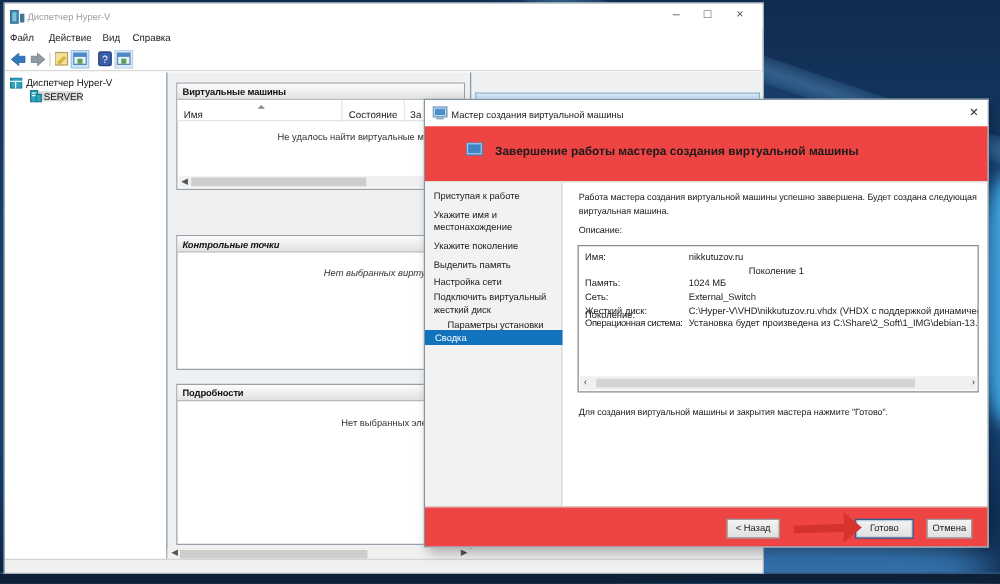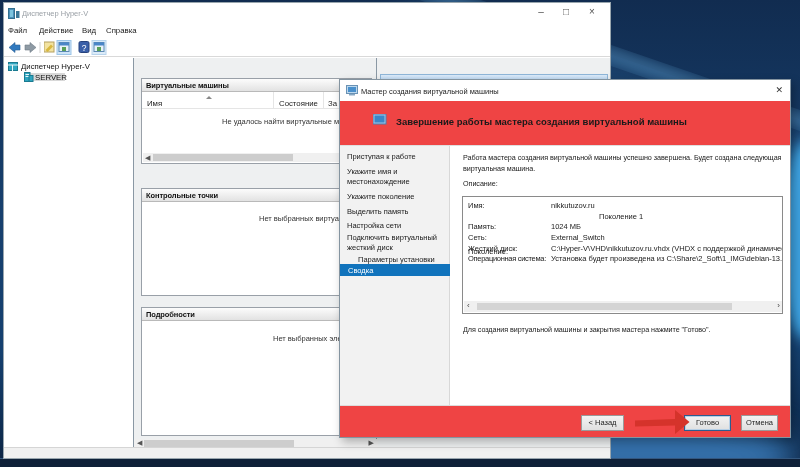--- a/index.html
+++ b/index.html
@@ -146,40 +146,40 @@
       <span class="titem" style="left:17px; top:4px;">Диспетчер Hyper-V</span>
       <svg style="position:absolute;left:20px;top:14px" width="10" height="10">
         <rect x="0.5" y="0.5" width="5.5" height="9" fill="#2fa6c0" stroke="#1a7a90" stroke-width="1"></rect>
         <line x1="1.5" y1="2.5" x2="5" y2="2.5" stroke="#e8f6fa" stroke-width="1"></line>
         <line x1="1.5" y1="4.5" x2="5" y2="4.5" stroke="#e8f6fa" stroke-width="1"></line>
         <rect x="5" y="3.5" width="4" height="6" fill="#2fa6c0" stroke="#1a7a90" stroke-width="1"></rect>
       </svg>
       <span class="titem" style="left:31px; top:15px;">SERVER</span>
     </div>
 
-    <div class="panelbox" style="left:137px; top:8px; width:231px; height:86px;margin-top:12px;">
+    <div class="panelbox" style="left:137px; top:8px; width:231px; height:86px;">
       <div class="phead">
           <span>Виртуальные машины</span>
         </div>
       <div style="position:absolute;left:0;top:13px;width:100%;height:17px;background:#fff;border-bottom:1px solid #e5e5e5;">
         <span style="position:absolute;left:5px;top:7px;font-size:7.8px;color:#222;">Имя</span>
         <span style="position:absolute;left:137px;top:7px;font-size:7.8px;color:#222;">Состояние</span>
         <span style="position:absolute;left:186px;top:7px;font-size:7.8px;color:#222;">За</span>
         <div style="position:absolute;left:131px;top:0;width:1px;height:17px;background:#e5e5e5;"></div>
         <div style="position:absolute;left:181px;top:0;width:1px;height:17px;background:#e5e5e5;"></div>
         <div style="position:absolute;left:64px;top:4px;width:0;height:0;border-left:3px solid transparent;border-right:3px solid transparent;border-bottom:3px solid #888;"></div>
       </div>
       <div class="cmsg" style="left:80px;top:38px;">Не удалось найти виртуальные машины на этом сервере.</div>
       <div class="hscroll">
         <div class="sarr" style="left:2px;">◀</div>
         <div class="hthumb" style="left:10px; width:140px;"></div>
       </div>
     </div>
 
-    <div class="panelbox" style="left:137px; top:130px; width:231px; height:108px;">
+    <div class="panelbox" style="left:137px; top:130px; width:231px; height:108px;font-style:italic;">
       <div class="phead">
           <span>Контрольные точки</span>
         </div>
       <div class="cmsg" style="left:117px;top:25px;">Нет выбранных виртуальных машин.</div>
     </div>
 
     <div class="panelbox" style="left:137px; top:249px; width:231px; height:129px;">
       <div class="phead">
           <span>Подробности</span>
         </div>

